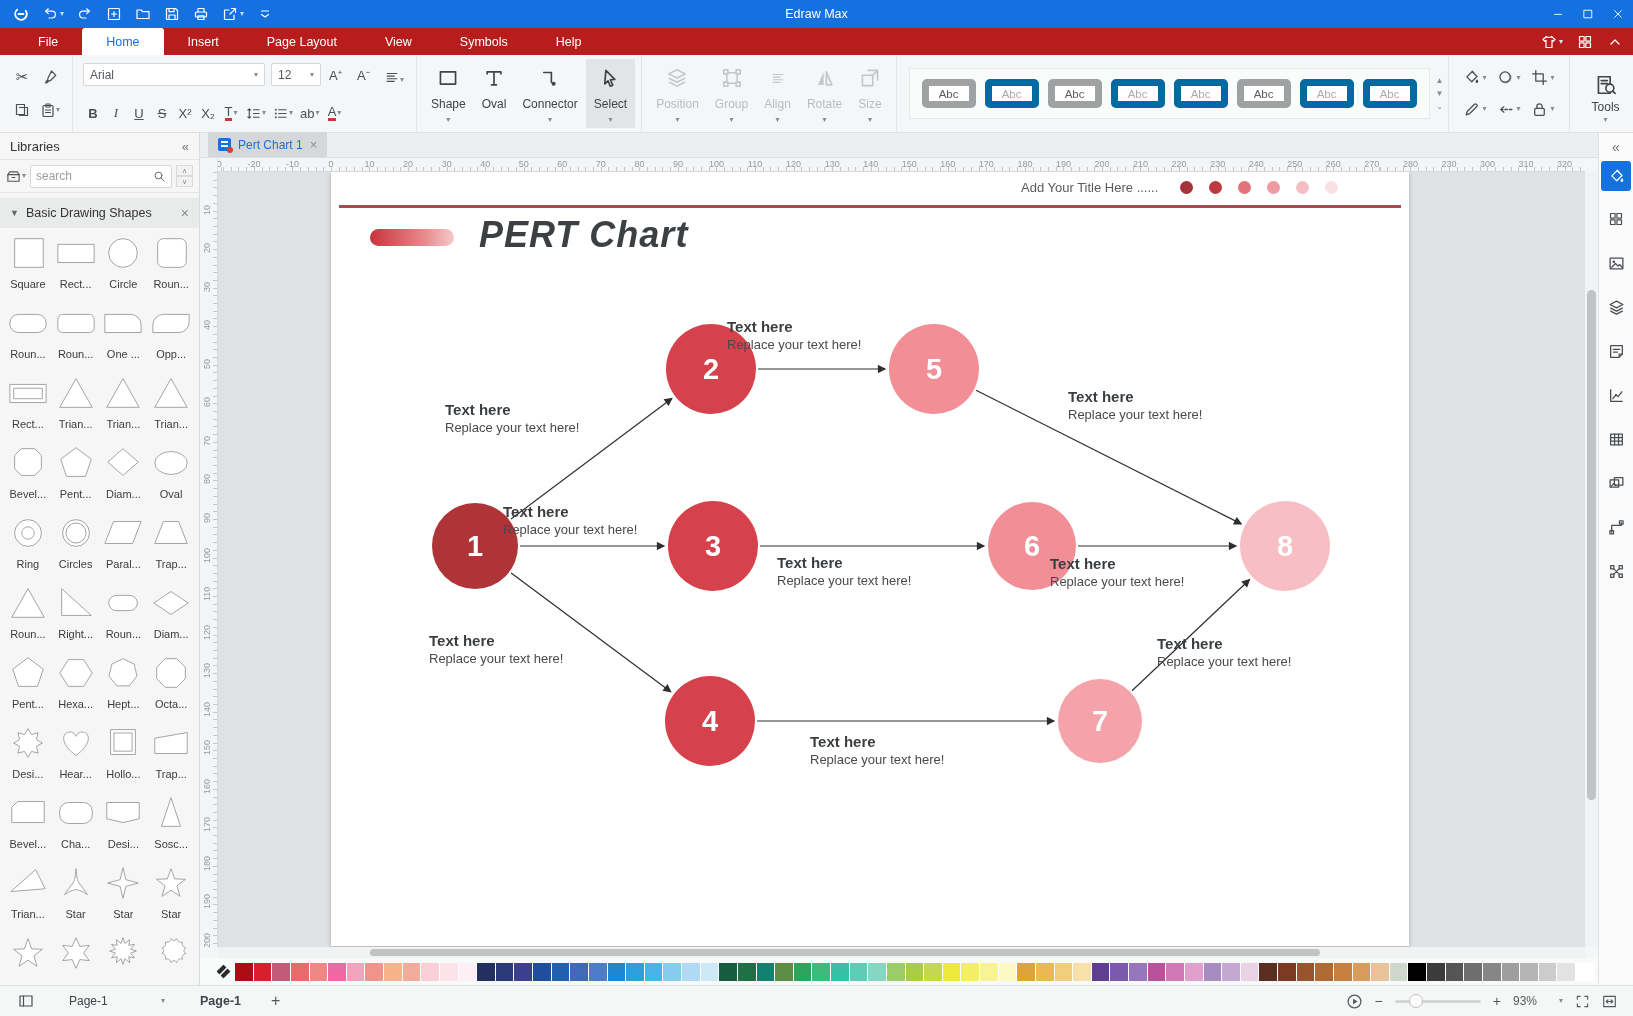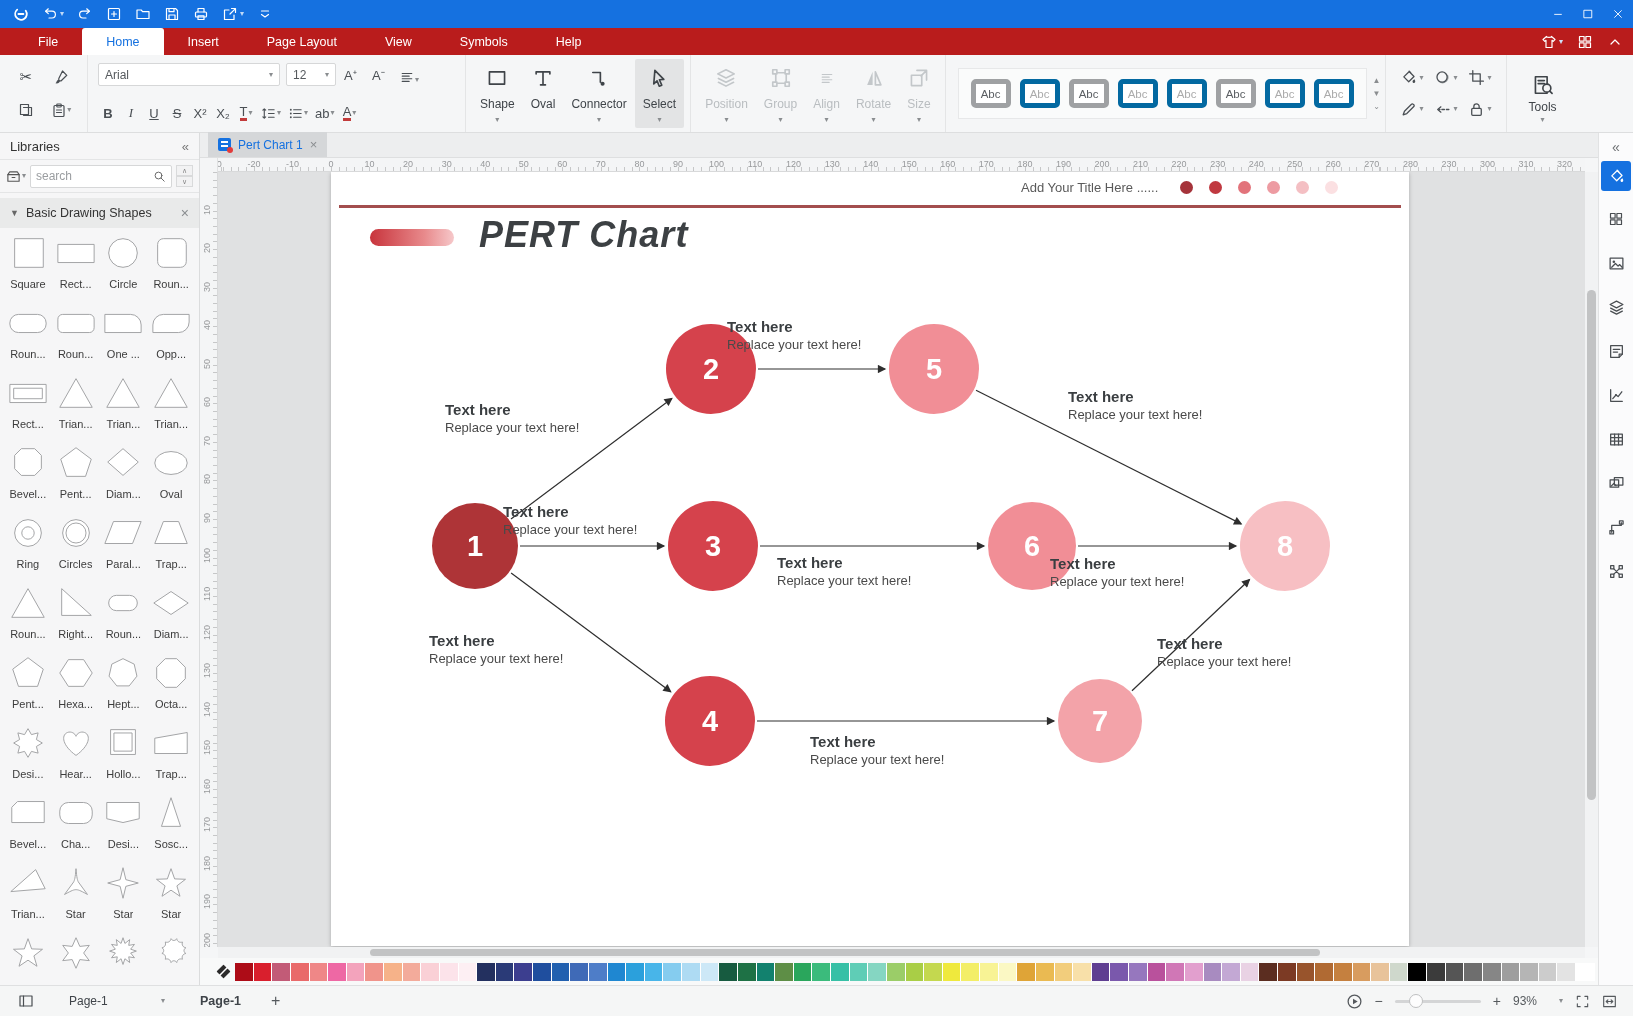--- a/index.html
+++ b/index.html
@@ -46,21 +46,21 @@
   .fb-t{border-bottom:3px solid #C23B3B; line-height:1;} .fb-a{border-bottom:3px solid #C23B3B; line-height:1;}
   .g-tools { display:flex; align-items:stretch; padding:4px 6px; }
   .bigbtn { display:flex; flex-direction:column; align-items:center; justify-content:space-between; padding:6px 8px 4px; border-radius:2px; font-size:12px; color:#3F4449; gap:2px; }
   .bigbtn .icn { height:26px; display:flex; align-items:center; color:#3F4449; }
   .bigbtn.active { background:#E3E4E5; }
   .bigbtn.disabled { color:#B9BDC0; }
   .bigbtn.disabled .icn { color:#C3C7CA; }
   .g-arrange { display:flex; padding:4px 6px; }
   .g-styles { display:flex; align-items:center; padding:6px 4px 6px 12px; }
   .chips { display:flex; gap:9px; background:#FAFBFB; border:1px solid #E7E8E9; padding:10px 12px; align-items:center; }
-  .chip { width:40px; height:29px; border:5px solid #0369a1; border-radius:5px; background:#fff; display:flex; align-items:center; justify-content:center; font-size:11.5px; color:#ABABAB; }
+  .chip { width:54px; height:29px; border:7px solid #0369a1; border-radius:5px; background:#fff; display:flex; align-items:center; justify-content:center; font-size:11.5px; color:#ABABAB; }
   .chip.emph { border-color:#9FA1A3; color:#5A5E62; }
   .chipscroll { display:flex; flex-direction:column; gap:4px; margin-left:6px; align-items:center; color:#8A8D90; font-size:8px; }
   .g-qs { display:grid; grid-template-columns:repeat(3,1fr); grid-template-rows:1fr 1fr; column-gap:10px; row-gap:2px; padding:8px 14px; align-items:center; }
   .qsbtn { display:flex; align-items:center; gap:3px; color:#4A4F54; }
   .g-toolsbtn { border-right:none; display:flex; align-items:flex-end; padding:4px 14px; }
 
   
   .left-panel { position:absolute; left:0; top:133px; width:200px; bottom:31px; background:#F6F6F7; border-right:1px solid #DBDCDD; overflow:hidden; }
   .lib-head { height:27px; display:flex; align-items:center; justify-content:space-between; padding:0 10px; font-size:13px; color:#333; border-bottom:1px solid #E4E5E6; }
   .lib-head .chev { color:#777; font-size:13px; }
@@ -240,20 +240,21 @@
         <span class="qbtn">
           <span class="icn">
             <svg viewBox="0 0 16 16" width="16" height="16">
               <g fill="none" stroke="currentColor" stroke-width="1.2" stroke-linecap="round" stroke-linejoin="round">
                 <path d="M4.5 5 h7 M4.5 8.5 L8 11 L11.5 8.5"></path>
               </g>
             </svg>
           </span>
         </span>
       </div>
+    <div class="apptitle">Edraw Max</div>
     <div class="winctl">
         <span>
           <svg viewBox="0 0 16 16" width="12" height="12">
             <g fill="none" stroke="currentColor" stroke-width="1.2" stroke-linecap="round" stroke-linejoin="round">
               <path d="M3.5 8.5 h9" stroke="#fff"></path>
             </g>
           </svg>
         </span>
         <span>
           <svg viewBox="0 0 16 16" width="12" height="12">

